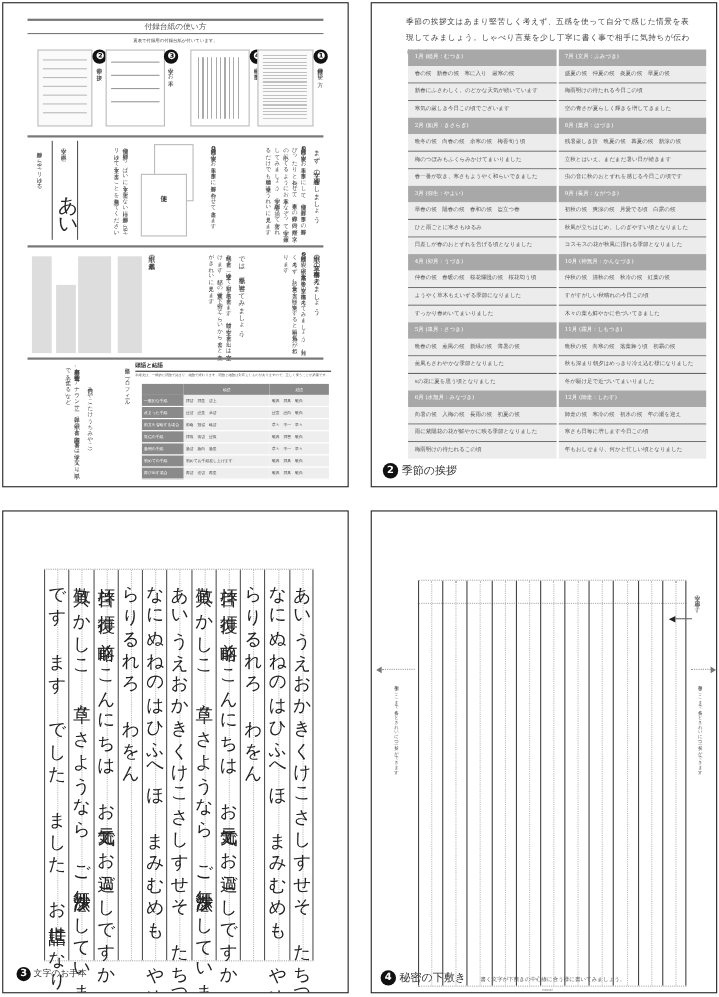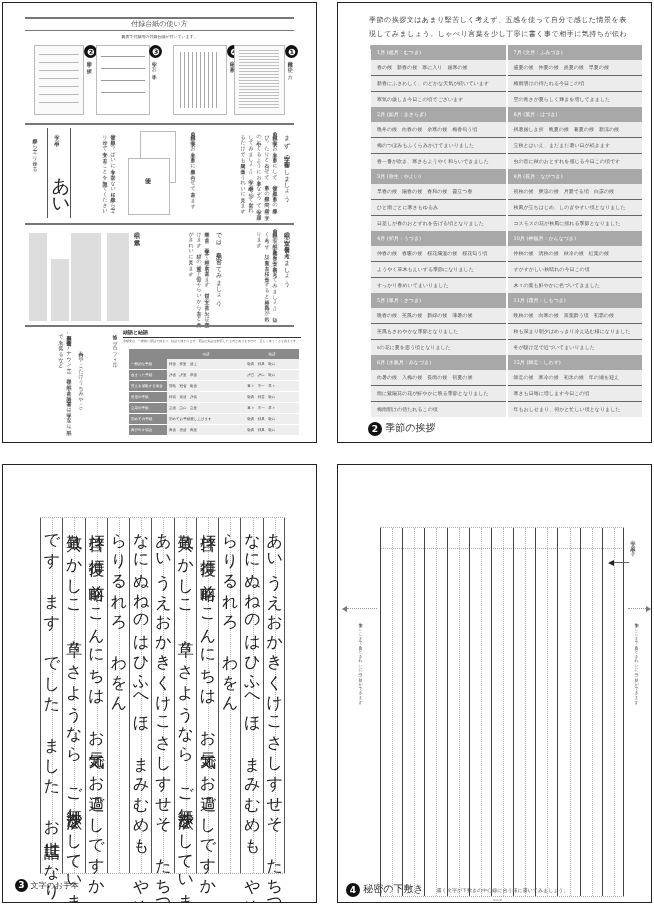--- a/index.html
+++ b/index.html
@@ -25,21 +25,21 @@
   .ttable th{background:#8a8a8a;color:#fff;font-weight:normal;}
   .ttable td.rh{background:#8a8a8a;color:#fff;width:34px;}
   .ttable td{background:#eee;border-bottom:1px solid #fff;}
   
   .p2-intro{position:absolute;left:31px;top:10px;width:265px;font-size:7px;line-height:14px;color:#444;letter-spacing:0.5px;}
   .seasons{position:absolute;left:33px;top:42px;width:271px;display:grid;grid-template-columns:1fr 1fr;column-gap:2px;}
   .mblock{margin-bottom:0;}
   .mhead{background:#a8a8a8;color:#fff;font-size:5px;height:15px;line-height:15px;padding-left:6px;}
   .mrow{background:#ececec;font-size:5px;color:#555;height:15px;line-height:15px;padding-left:6px;border-bottom:1px solid #666;margin:0;}
   .mrow:last-child{border-bottom:none;}
-  .p2-caption{position:absolute;left:20px;top:418px;font-size:10px;color:#333;padding-left:10px;}
+  .p2-caption{position:absolute;left:0;top:418px;font-size:10px;color:#333;padding-left:10px;}
   
   .hw{position:absolute;left:37px;top:52px;width:245px;height:355px;border-top:1px dotted #aaa;border-bottom:1px dotted #aaa;}
   .hwcol{position:absolute;top:0;height:355px;width:21px;border-left:1.5px solid #555;box-sizing:border-box;}
   .hwcol.last{border-right:1.5px solid #555;}
   .hwcol .mid{position:absolute;left:10px;top:0;bottom:0;border-left:1px dotted #bbb;}
   .hwtext{position:absolute;left:1px;top:4px;font-family:"DejaVu Serif",serif;font-size:16px;line-height:21px;color:#222;letter-spacing:2px;writing-mode:vertical-rl;text-orientation:upright;white-space:nowrap;}
   .p3-caption{position:absolute;left:12px;top:414px;font-size:8px;color:#333;}
   
   .grid4{position:absolute;left:42px;top:62px;width:244px;height:368px;border-top:1px dotted #aaa;border-bottom:1px dotted #aaa;}
   .g4col{position:absolute;top:0;height:368px;width:22px;border-left:1.5px solid #444;box-sizing:border-box;}

